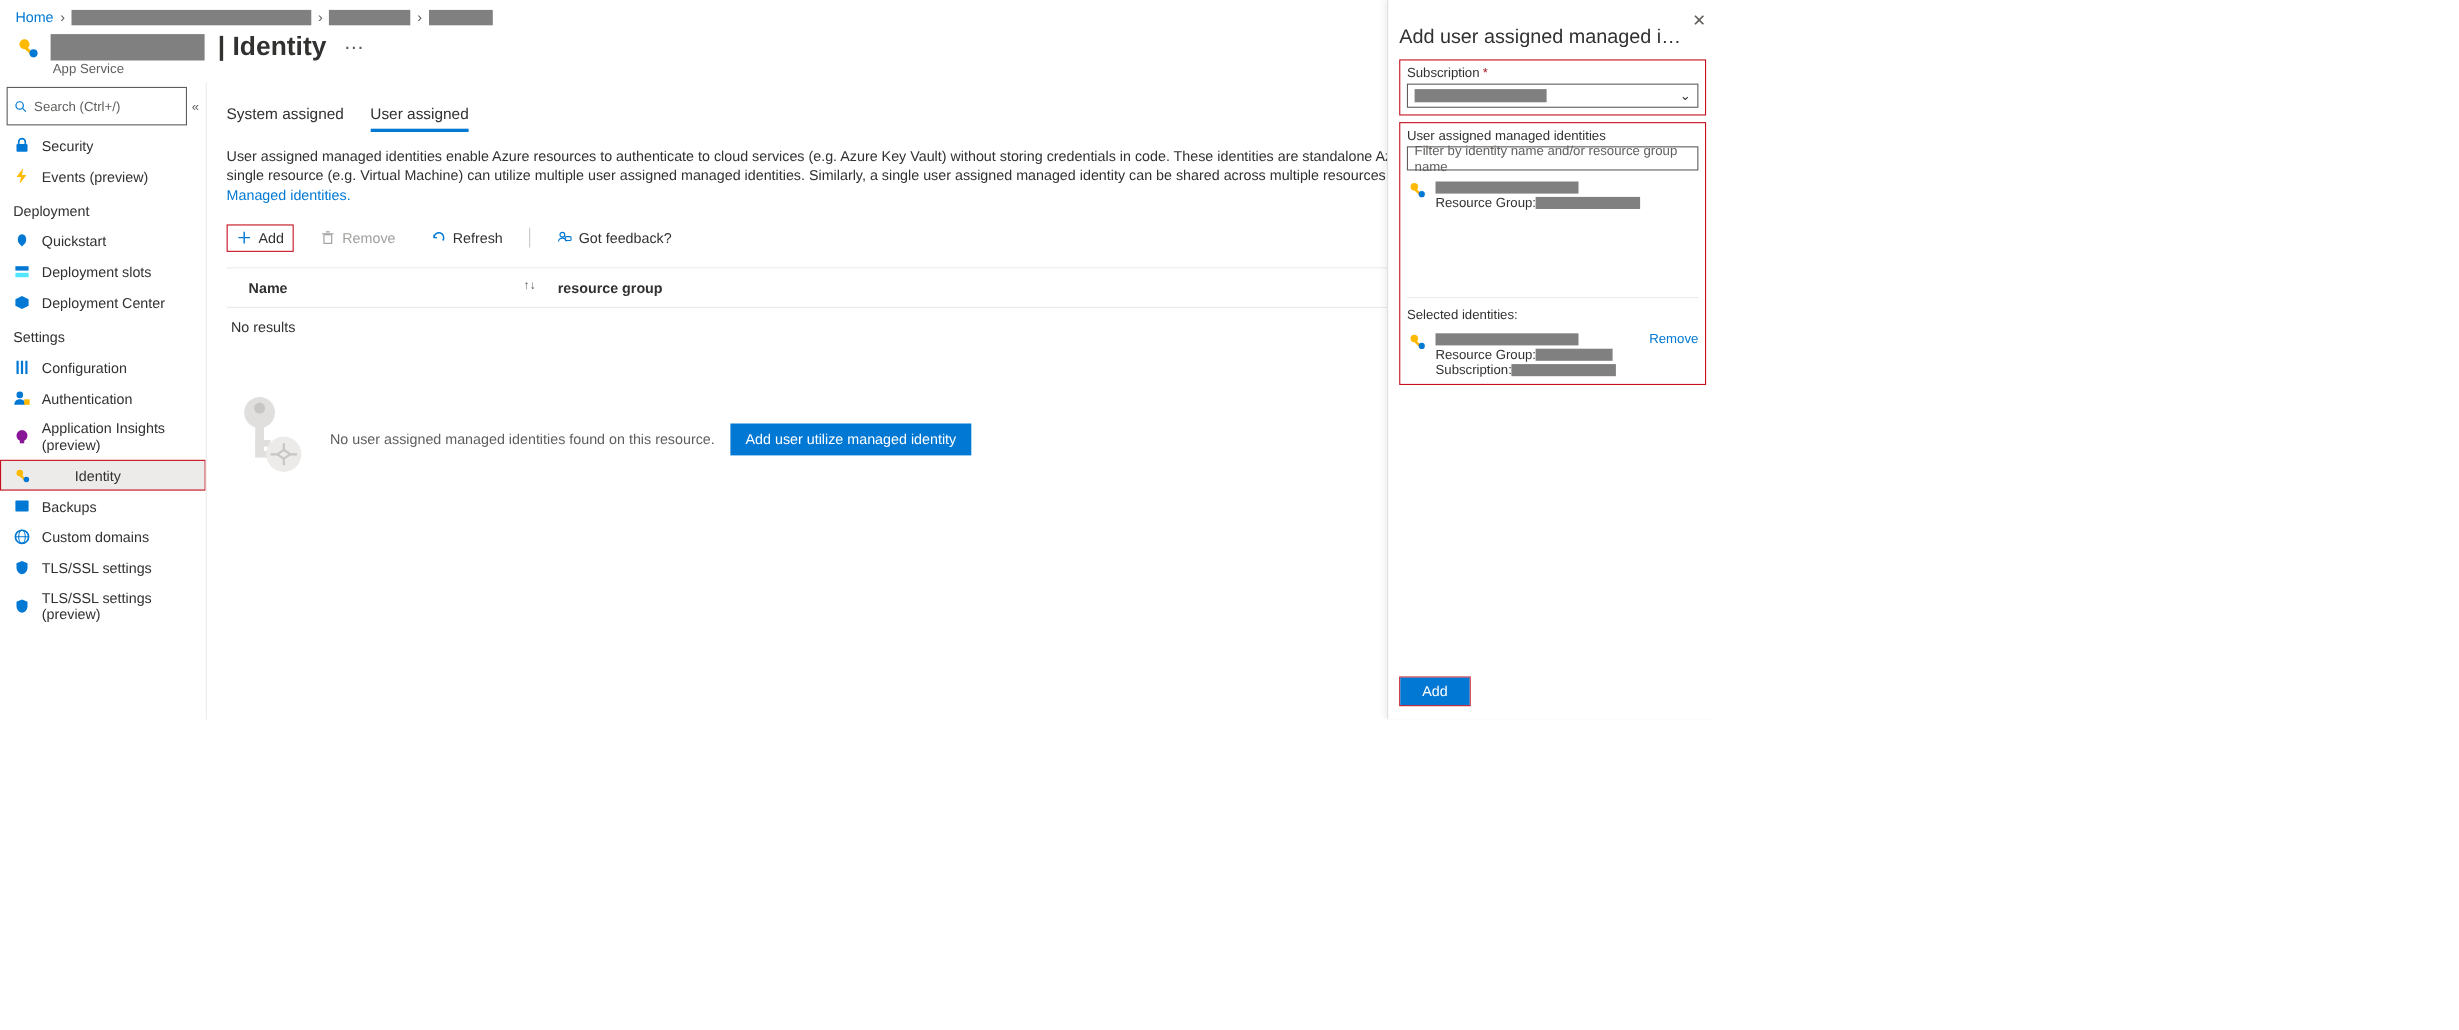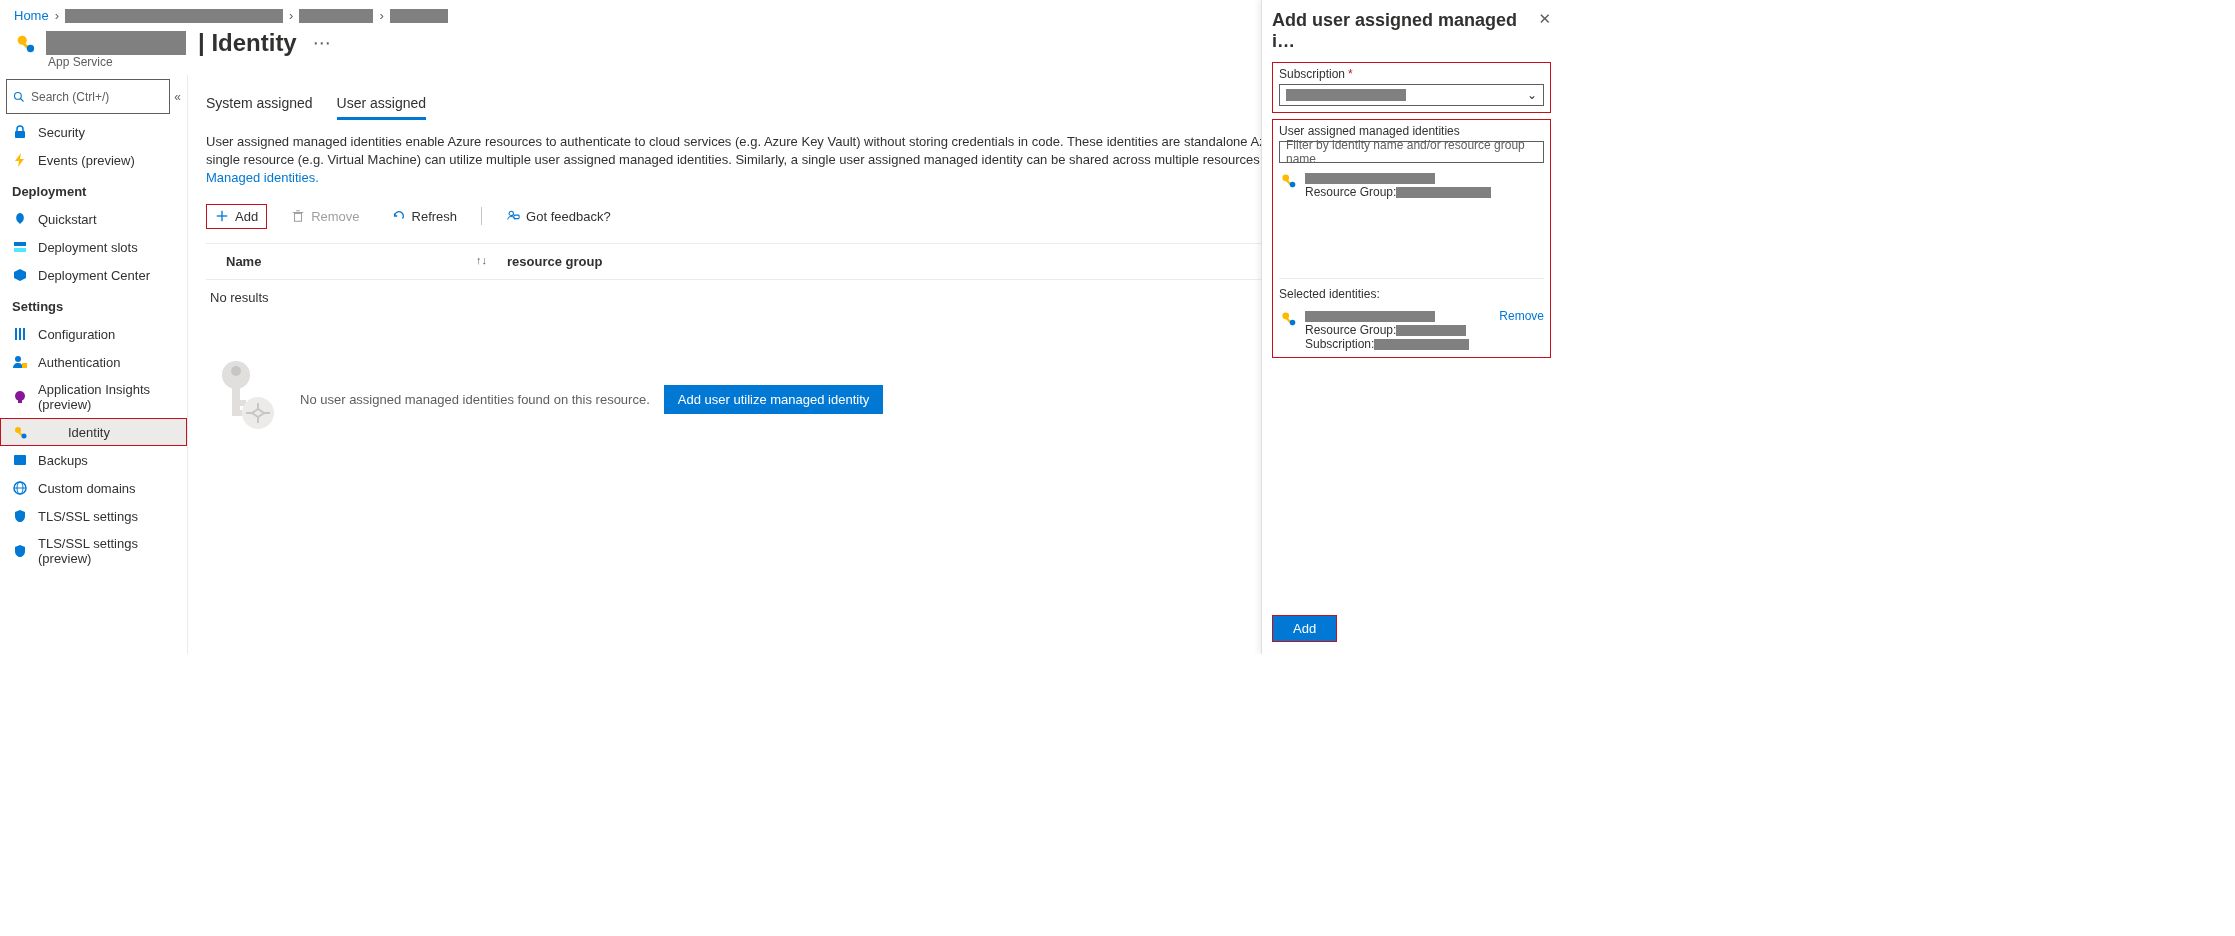--- a/index.html
+++ b/index.html
@@ -19,21 +19,21 @@
 
 .layout { display: flex; height: calc(100% - 70px); }
 .sidebar { width: 188px; border-right: 1px solid #edebe9; position: relative; display: flex; flex-direction: column; overflow: hidden; }
 .search-wrap { display: flex; align-items: center; padding: 4px 6px; gap: 4px; }
 .search-box { flex: 1; border: 1px solid #605e5c; height: 35px; display: flex; align-items: center; padding: 0 6px; gap: 6px; font-size: 12px; color: #605e5c; }
 .collapse-chev { color: #605e5c; font-size: 12px; cursor: pointer; }
 
 .nav-scroll { overflow-y: auto; flex: 1; position: relative; }
 .nav-scroll::-webkit-scrollbar { width: 10px; }
 .nav-scroll::-webkit-scrollbar-thumb { background: #c8c6c4; }
-.nav-section { font-size: 13px; font-weight: 700; padding: 10px 12px 6px; }
+.nav-section { font-size: 13px; font-weight: 400; padding: 10px 12px 6px; }
 .nav-item { display: flex; align-items: center; gap: 10px; padding: 6px 12px; font-size: 13px; cursor: pointer; }
 .nav-item.active { background: #edebe9; gap: 40px; }
 .nav-item.highlight { outline: 1px solid #c50f1f; outline-offset: -1px; }
 .nav-icon { width: 16px; height: 16px; flex-shrink: 0; }
 
 .main { flex: 1; padding: 14px 18px; overflow: hidden; position: relative; }
 .tabs { display: flex; gap: 24px; border-bottom: 1px solid transparent; margin-bottom: 12px; }
 .tab { padding: 6px 0; font-size: 14px; color: #323130; cursor: pointer; }
 .tab.active { border-bottom: 3px solid #0078d4; font-weight: 400; }
 
@@ -51,21 +51,21 @@
 .th-rg { flex: 1; display: flex; align-items: center; gap: 6px; }
 .sort-icon { color: #605e5c; font-size: 11px; }
 .no-results { padding: 10px 4px; font-size: 13px; color: #323130; }
 
 .empty-state { display: flex; flex-direction: row; align-items: center; margin-top: 40px; gap: 14px; }
 .empty-text { font-size: 13px; color: #605e5c; }
 .primary-btn { background: #0078d4; color: #fff; border: none; padding: 7px 14px; font-size: 13px; cursor: pointer; }
 
 .flyout { position: absolute; right: 0; top: 0; width: 300px; height: 100%; background: #fff; border-left: 1px solid #e1dfdd; box-shadow: -2px 0 6px rgba(0,0,0,.08); display: flex; flex-direction: column; padding: 10px 10px 12px; }
 .fly-head { display: flex; justify-content: space-between; align-items: flex-start; margin-bottom: 10px; }
-.fly-title { font-size: 18px; font-weight: 700; }
+.fly-title { font-size: 18px; font-weight: 400; margin-top: 13px; }
 .fly-close { font-size: 15px; cursor: pointer; color: #605e5c; }
 
 .red-box { border: 1.5px solid #c50f1f; padding: 4px 6px 6px; margin-bottom: 6px; }
 .field-label { font-size: 12px; margin-bottom: 3px; display: flex; gap: 3px; }
 .req { color: #a4262c; }
 .dropdown { border: 1px solid #605e5c; height: 22px; display: flex; align-items: center; justify-content: space-between; padding: 0 6px; font-size: 12px; }
 .dropdown .redacted { background: #808080; height: 12px; width: 120px; }
 .filter-input { border: 1px solid #605e5c; width: 100%; height: 22px; padding: 0 6px; font-size: 12px; color: #605e5c; margin-bottom: 6px; display: flex; align-items: center; }
 .identity-item { display: flex; gap: 8px; align-items: flex-start; font-size: 12px; padding: 2px 0; }
 .identity-item .kicon { width: 18px; height: 18px; flex-shrink: 0; }

